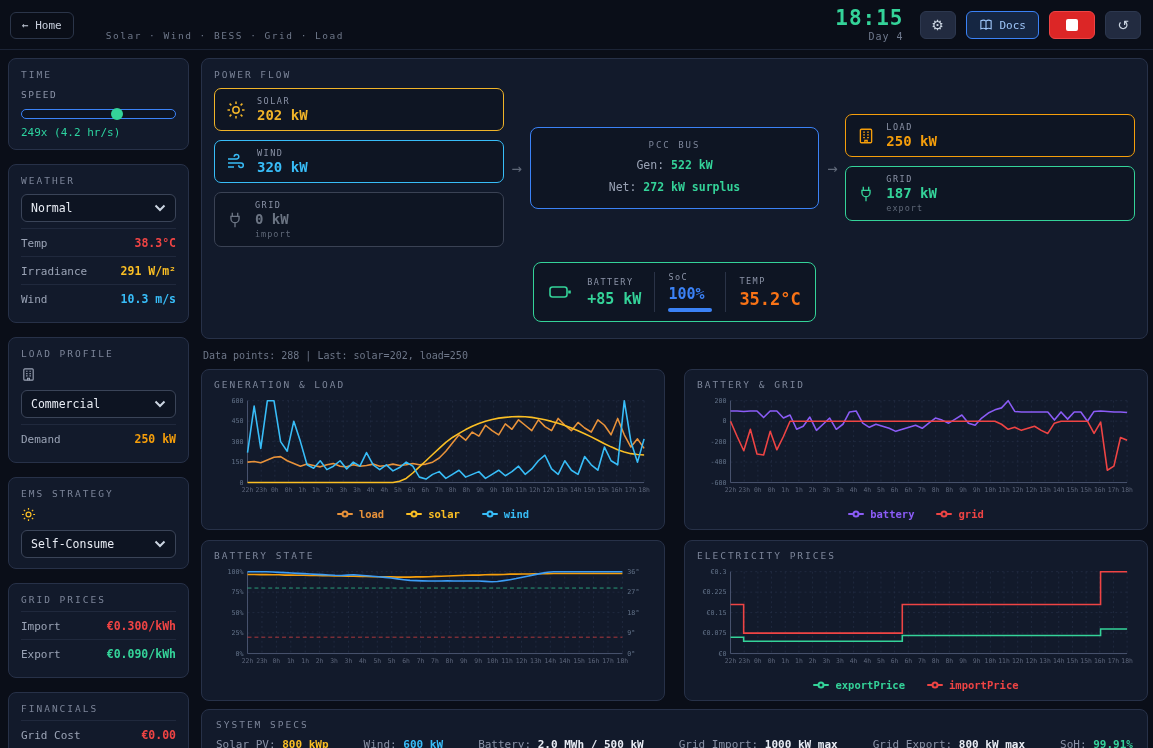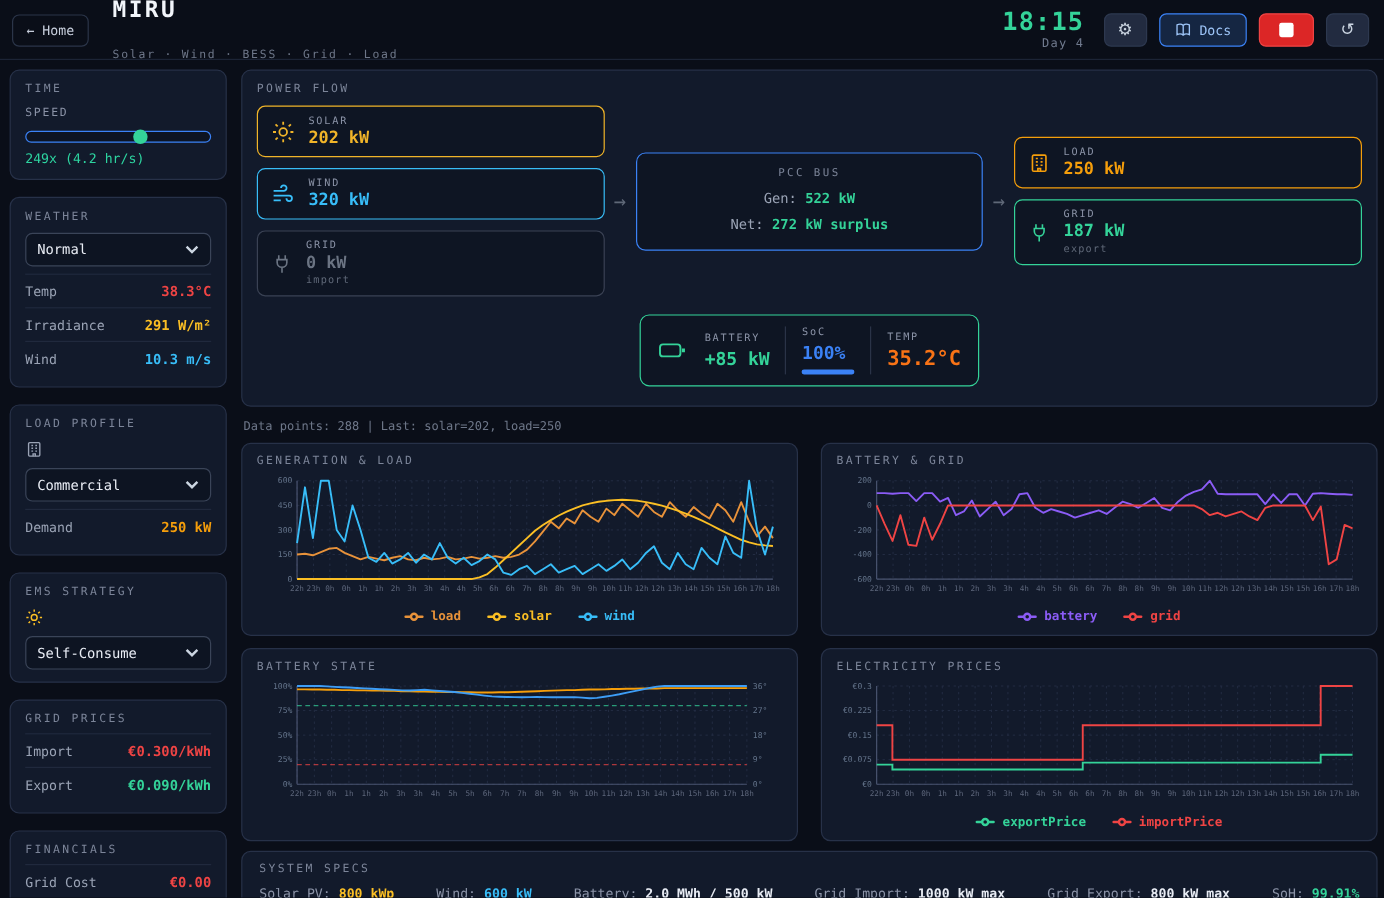--- a/index.html
+++ b/index.html
@@ -6,21 +6,21 @@
   html,body { width:1153px; height:748px; }
   body {
     background:#0a0e18; color:#e8ecf4; overflow:hidden;
     font-family:"DejaVu Sans Mono", monospace; font-size:12px;
   }
   .ufont { font-family:"DejaVu Sans", sans-serif; }
 
   
   header { display:flex; justify-content:space-between; align-items:center;
            padding:7px 12px 6px 10px; border-bottom:1px solid #1c2436; height:50px; }
-  .h-left { display:flex; align-items:center; gap:20px; }
+  .h-left { display:flex; align-items:center; gap:32px; }
   .btn-home { background:transparent; border:1px solid #2b3549; border-radius:6px;
               color:#c6cddb; font:11px "DejaVu Sans Mono", monospace; padding:6px 11px; cursor:pointer; }
   .title-block .app-title { font-size:19px; font-weight:bold; letter-spacing:2px; color:#f2f5fa; line-height:1.05; }
   .title-block .app-sub { font-size:9.5px; color:#6e7789; letter-spacing:1.5px; margin-top:21px; }
   .h-right { display:flex; align-items:center; gap:10px; }
   .clock-block { text-align:right; margin-right:6px; }
   .clock { color:#34d399; font-size:21px; font-weight:bold; letter-spacing:1px; line-height:1; }
   .day { color:#707a8e; font-size:10px; margin-top:2px; letter-spacing:1px; }
   .btn-sq { background:#222b40; border:1px solid #2d384f; border-radius:6px; height:28px; min-width:36px;
             color:#cbd5e1; display:flex; align-items:center; justify-content:center; font-size:14px; cursor:pointer; }
@@ -102,21 +102,20 @@
 </head>
 <body>
 
 <header>
   <div class="h-left">
     <button class="btn-home">
       <span>←</span>
       <span>Home</span>
     </button>
     <div class="title-block">
-      <div class="app-title">MIRU</div>
       <div class="app-sub">Solar · Wind · BESS · Grid · Load</div>
     </div>
   </div>
   <div class="h-right">
     <div class="clock-block">
       <div class="clock">18:15</div>
       <div class="day">Day 4</div>
     </div>
     <button class="btn-sq ufont">
       <span>⚙</span>

